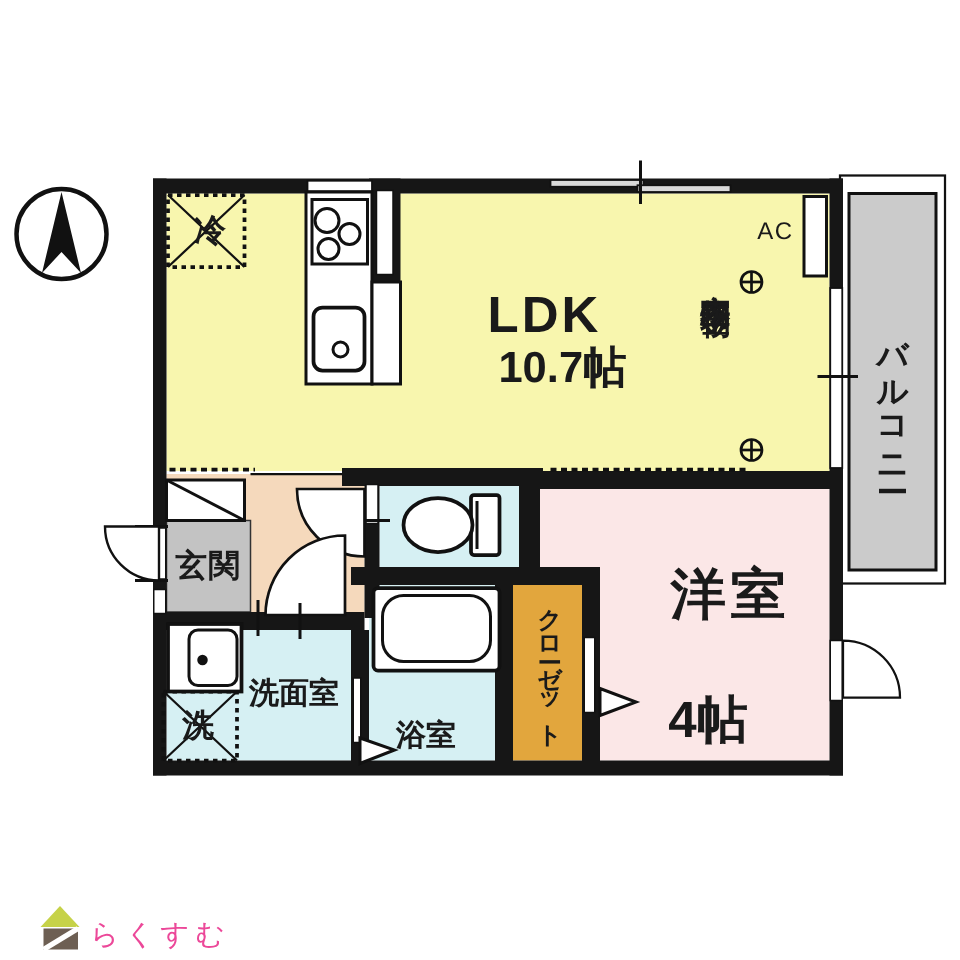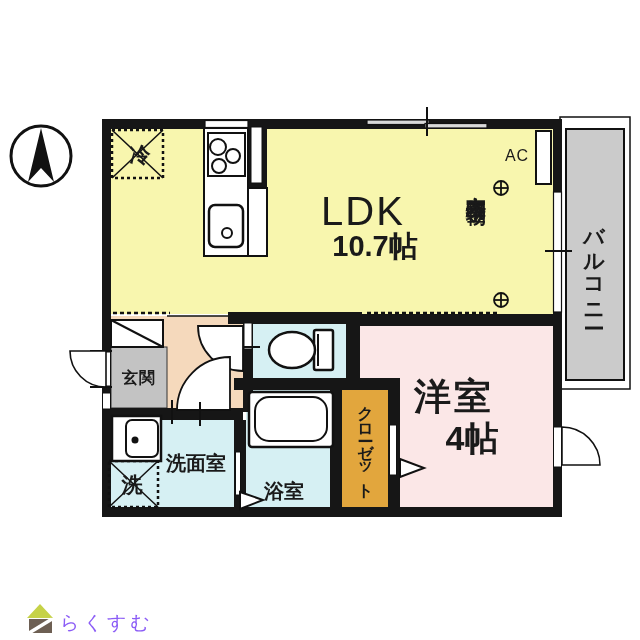--- a/index.html
+++ b/index.html
@@ -3,32 +3,32 @@
 <meta charset="utf-8">
 <style>
   html,body{margin:0;padding:0;background:#fff;}
   .canvas{position:relative;width:640px;height:640px;background:#ffffff;overflow:hidden;
           font-family:"Liberation Sans","DejaVu Sans",sans-serif;color:#1a1a1a;}
   svg{position:absolute;left:0;top:0;}
   .lbl{position:absolute;transform:translate(-50%,-50%);white-space:nowrap;
        font-weight:600;line-height:1.05;text-align:center;}
   .vert{writing-mode:vertical-rl;transform:translate(-50%,0);white-space:nowrap;
         position:absolute;font-weight:600;letter-spacing:2px;}
-  .ldk{font-size:40px;font-weight:400;letter-spacing:2px;}
+  .ldk{font-size:34px;font-weight:700;letter-spacing:2px;}
   .ldksize{font-size:29px;font-weight:700;}
   .west{font-size:37px;font-weight:700;letter-spacing:3px;}
-  .westsize{font-size:34px;font-weight:700;}
+  .westsize{font-size:34px;font-weight:700;margin-top:42px;}
   .room{font-size:20px;}
-  .genkan{font-size:16px;letter-spacing:1px;}
+  .genkan{font-size:21px;letter-spacing:1px;}
   .ac{font-size:16px;font-weight:400;letter-spacing:1px;}
   .laundry{font-size:20px;}
   .balc{font-size:21px;}
   .closet{font-size:16px;letter-spacing:1px;}
   .mark{font-size:21px;font-weight:700;}
-  .logo-text{position:absolute;font-size:19px;font-weight:500;color:#8b5cf6;letter-spacing:4px;}
+  .logo-text{position:absolute;font-size:19px;font-weight:500;color:#ec4899;letter-spacing:4px;}
 </style>
 </head>
 <body>
 
 <div class="canvas">
 
   <svg width="640" height="640" viewBox="0 0 640 640">
 
     <rect x="111" y="129" width="442" height="185" fill="#f8f6ae"></rect>
     <rect x="360" y="326" width="193" height="181" fill="#fbe7e7"></rect>
@@ -163,19 +163,19 @@
 
   <div class="lbl ldk" style="left:363px;top:211px;">LDK</div>
   <div class="lbl ldksize" style="left:375px;top:246px;">10.7帖</div>
   <div class="vert laundry" style="left:477px;top:180px;">室内物干金物</div>
   <div class="lbl ac" style="left:517px;top:156px;">AC</div>
   <div class="vert balc" style="left:594px;top:213px;">バルコニー</div>
   <div class="lbl genkan" style="left:139px;top:378px;">玄関</div>
   <div class="lbl room" style="left:196px;top:463px;">洗面室</div>
   <div class="lbl room" style="left:284px;top:491px;">浴室</div>
   <div class="vert closet" style="left:365px;top:394px;">クローゼット</div>
-  <div class="lbl west" style="left:454px;top:397px;">洋室</div>
+  <div class="lbl west" style="left:487px;top:397px;">洋室</div>
   <div class="lbl westsize" style="left:472px;top:439px;">4帖</div>
   <div class="lbl mark" style="left:140px;top:155px;">冷</div>
   <div class="lbl mark" style="left:132px;top:485px;">洗</div>
   <div class="logo-text" style="left:60px;top:610px;">らくすむ</div>
 
 </div>
 
 </body></html>

